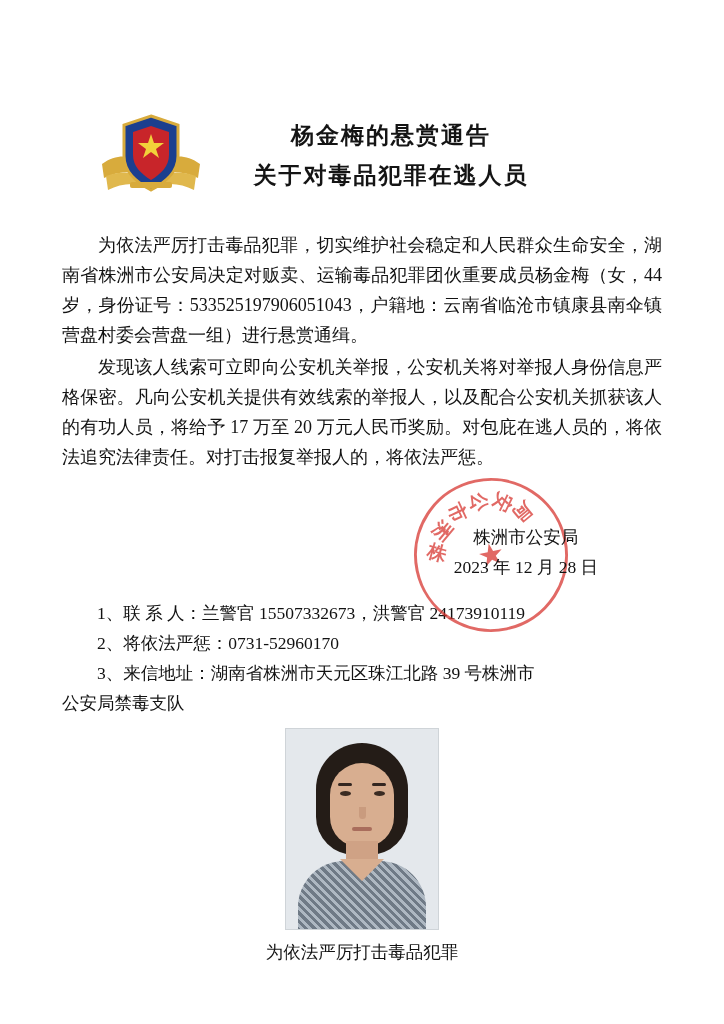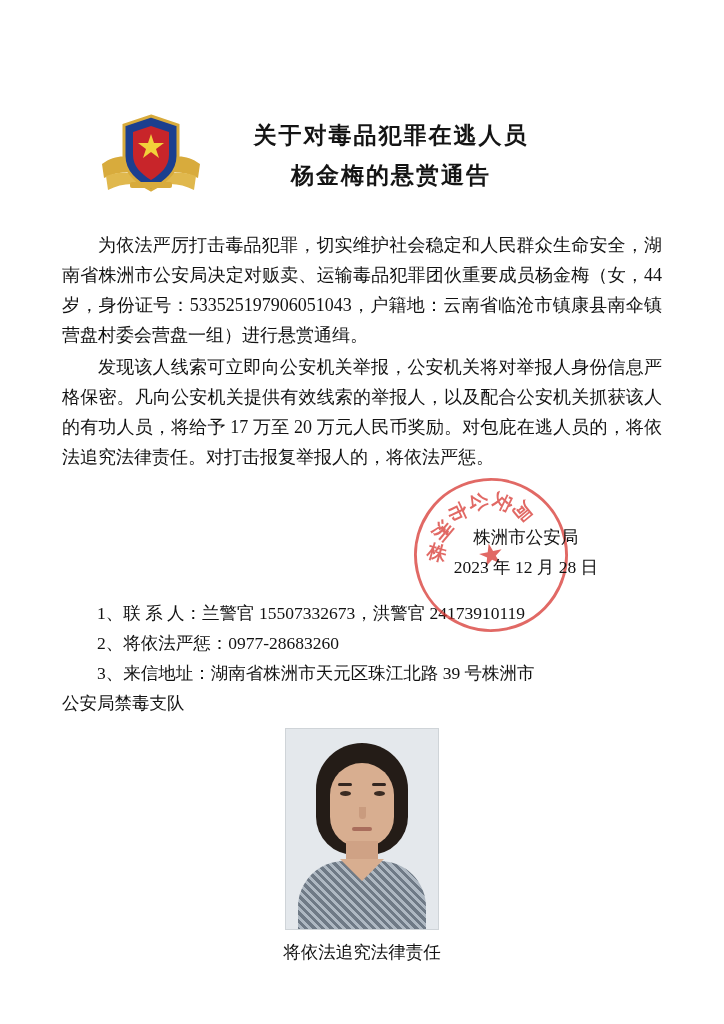--- a/index.html
+++ b/index.html
@@ -245,22 +245,22 @@
 
         <path d="M51 14 L69 20 L69 43 C69 54 61 62 51 68 C41 62 33 54 33 43 L33 20 Z" fill="#c8252a"></path>
 
         <polygon points="51,22 54,31 64,31 56,37 59,46 51,40 43,46 46,37 38,31 48,31" fill="#f2d23a"></polygon>
 
         <rect x="30" y="70" width="42" height="6" rx="2" fill="#d8ab3c"></rect>
       </svg>
     </span>
 
     <div class="title-block">
+      <div class="title-line">杨金梅的悬赏通告</div>
       <div class="title-line">关于对毒品犯罪在逃人员</div>
-      <div class="title-line">杨金梅的悬赏通告</div>
     </div>
   </div>
 
   <div class="body-text">
     <p class="para">为依法严厉打击毒品犯罪，切实维护社会稳定和人民群众生命安全，湖南省株洲市公安局决定对贩卖、运输毒品犯罪团伙重要成员杨金梅（女，44 岁，身份证号：533525197906051043，户籍地：云南省临沧市镇康县南伞镇营盘村委会营盘一组）进行悬赏通缉。</p>
     <p class="para">发现该人线索可立即向公安机关举报，公安机关将对举报人身份信息严格保密。凡向公安机关提供有效线索的举报人，以及配合公安机关抓获该人的有功人员，将给予 17 万至 20 万元人民币奖励。对包庇在逃人员的，将依法追究法律责任。对打击报复举报人的，将依法严惩。</p>
   </div>
 
   <div class="sign-zone">
 
@@ -282,21 +282,21 @@
     </div>
   </div>
 
   <div class="contacts">
 
     <div class="contact-row">
       <span>1、</span><span>联 系 人：</span><span>兰警官 15507332673，洪警官 24173910119</span>
     </div>
 
     <div class="contact-row">
-      <span>2、</span><span>将依法严惩：</span><span>0977-28683260</span>
+      <span>2、</span><span>将依法严惩：</span><span>0731-52960170</span>
     </div>
 
     <div class="contact-row">
       <span>3、</span><span>来信地址：</span><span>湖南省株洲市天元区珠江北路 39 号株洲市</span>
     </div>
     <div class="cont">公安局禁毒支队</div>
   </div>
 
   <div class="photo-wrap">
     <div class="photo">
@@ -306,16 +306,16 @@
       <div class="ph-brow-l"></div>
       <div class="ph-brow-r"></div>
       <div class="ph-eye-l"></div>
       <div class="ph-eye-r"></div>
       <div class="ph-nose"></div>
       <div class="ph-mouth"></div>
       <div class="ph-neck"></div>
       <div class="ph-body"></div>
       <div class="ph-collar"></div>
     </div>
-    <div class="caption">将依法追究法律责任</div>
+    <div class="caption">为依法严厉打击毒品犯罪</div>
   </div>
 
 </div>
 
 </body></html>

